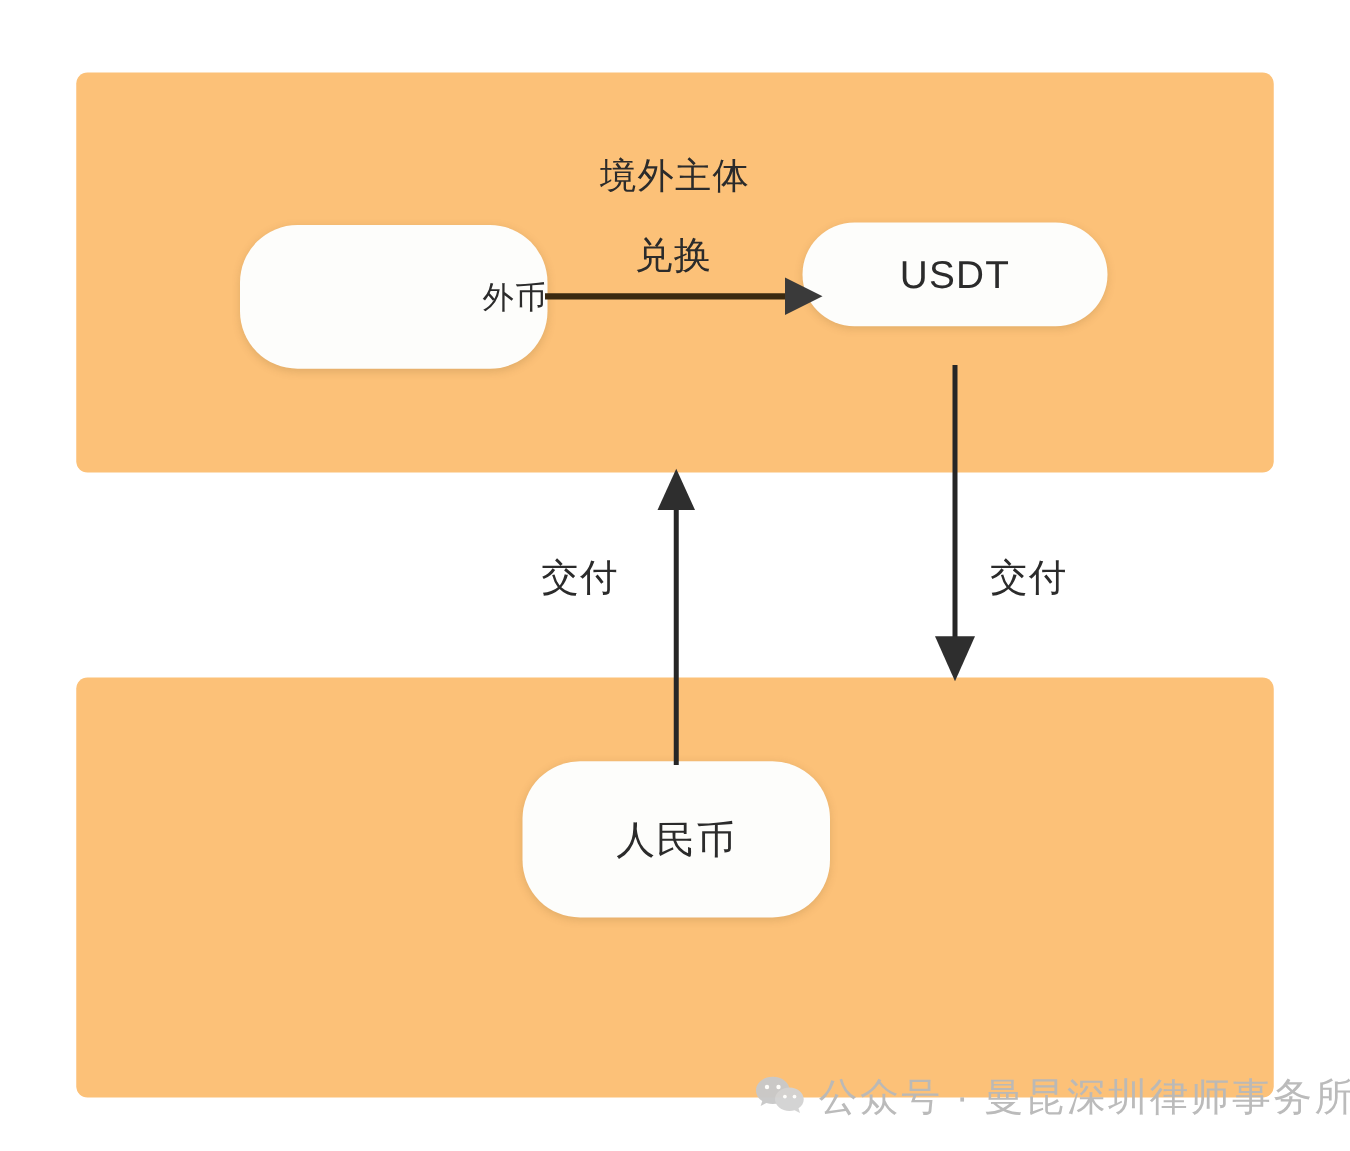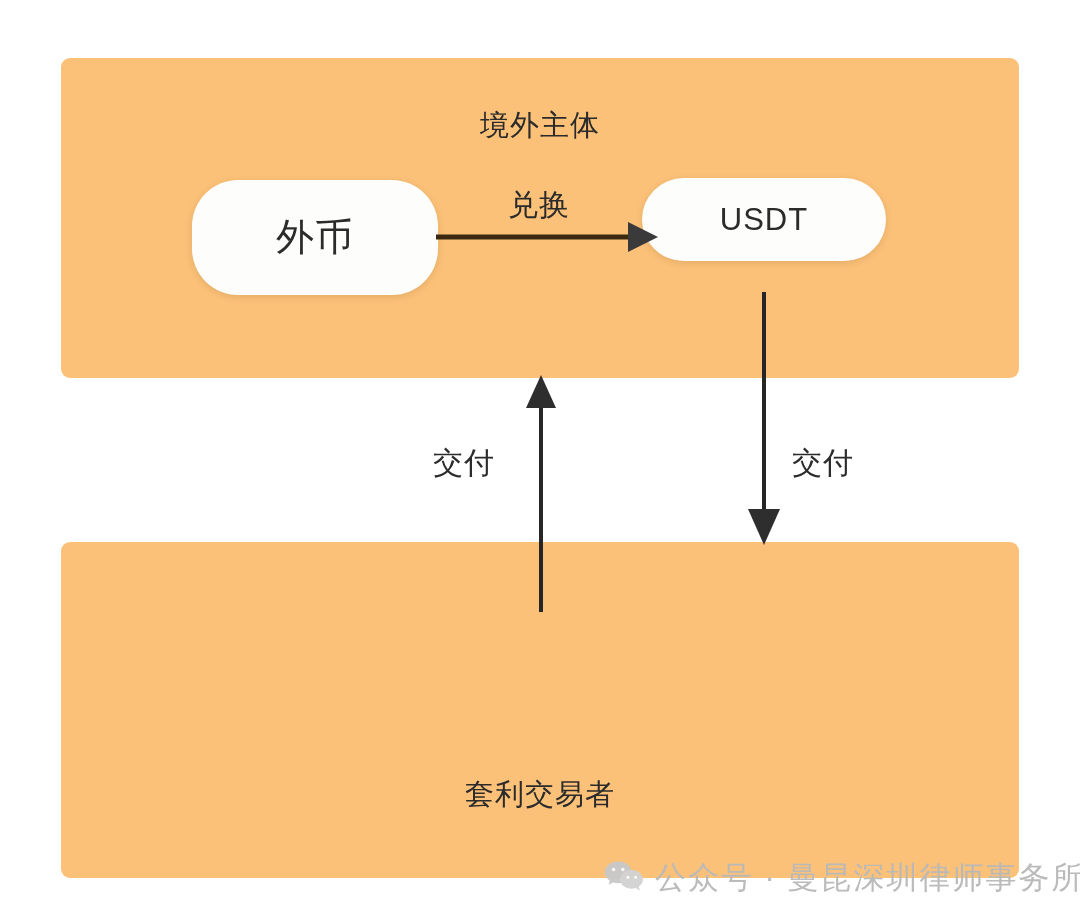--- a/index.html
+++ b/index.html
@@ -48,21 +48,21 @@
     font-size: 29px;
     line-height: 1;
     color: #2b2b2b;
     letter-spacing: 1px;
     white-space: nowrap;
     text-align: center;
   }
   #caption-overseas {
     left: 0;
     right: 0;
-    top: 111px;
+    top: 127px;
   }
   #caption-trader {
     left: 0;
     right: 0;
     top: 780px;
   }
 
   
   .node {
     position: absolute;
@@ -74,21 +74,22 @@
     justify-content: center;
     color: #2b2b2b;
     letter-spacing: 1px;
     white-space: nowrap;
   }
   #node-foreign-currency {
     left: 192px;
     top: 180px;
     width: 246px;
     height: 115px;
-    font-size: 38px;
+    font-size: 25px;
+    justify-content: flex-end;
   }
   #node-usdt {
     left: 642px;
     top: 178px;
     width: 244px;
     height: 83px;
     font-size: 31px;
   }
   #node-rmb {
     left: 418px;
@@ -152,22 +153,24 @@
   <div class="node" id="node-foreign-currency">
     <span>外币</span>
   </div>
 
   <div class="node" id="node-usdt">
     <span>USDT</span>
   </div>
 
   <div class="panel" id="panel-trader"></div>
 
-
-  <div class="group-caption" id="caption-trader">套利交易者</div>
+  <div class="node" id="node-rmb">
+    <span>人民币</span>
+  </div>
+
 
   <svg id="arrow-layer" viewBox="0 0 1080 921">
 
     <g>
       <line x1="436" y1="237" x2="628" y2="237" stroke="#3b2a10" stroke-width="5"></line>
       <polygon points="628,222 658,237 628,252" fill="#3a3a3a"></polygon>
     </g>
 
     <g>
       <line x1="541" y1="612" x2="541" y2="404" stroke="#262626" stroke-width="4"></line>

